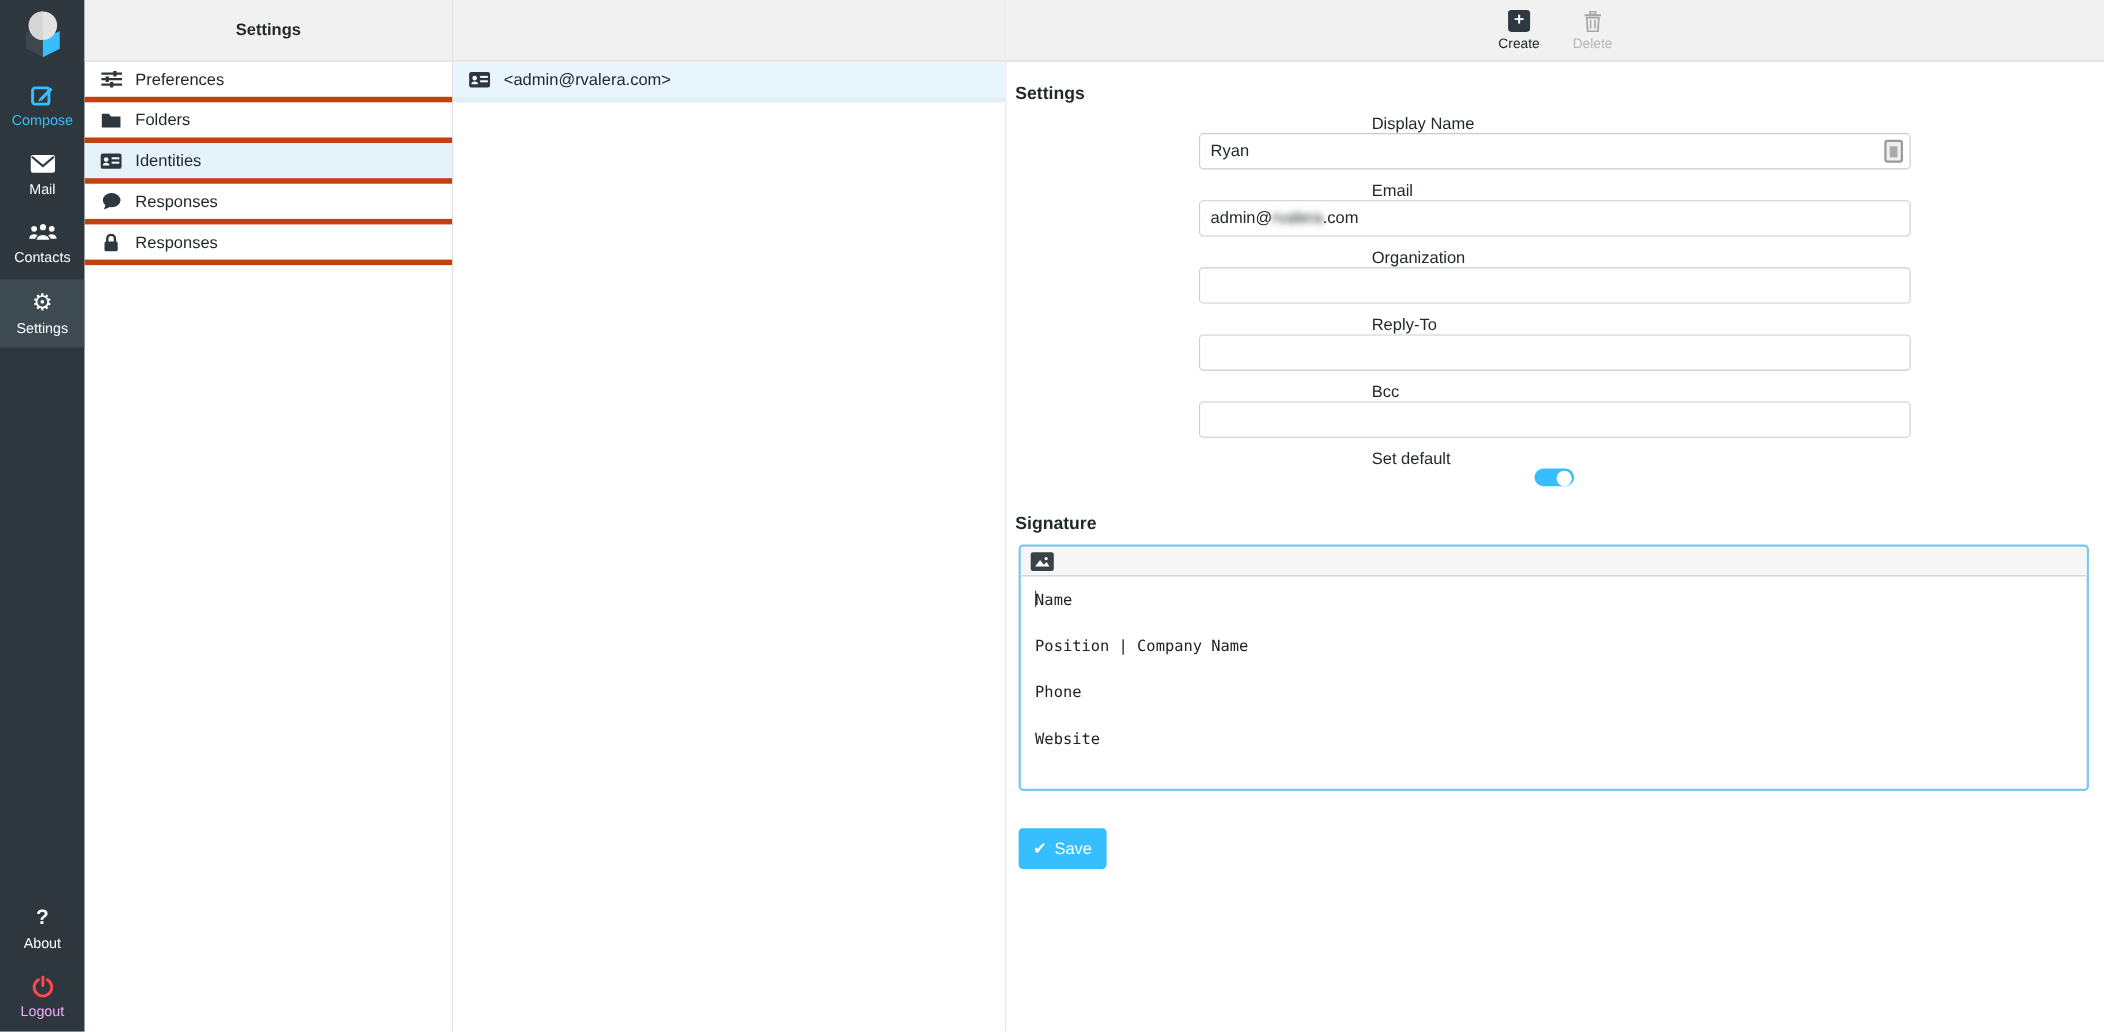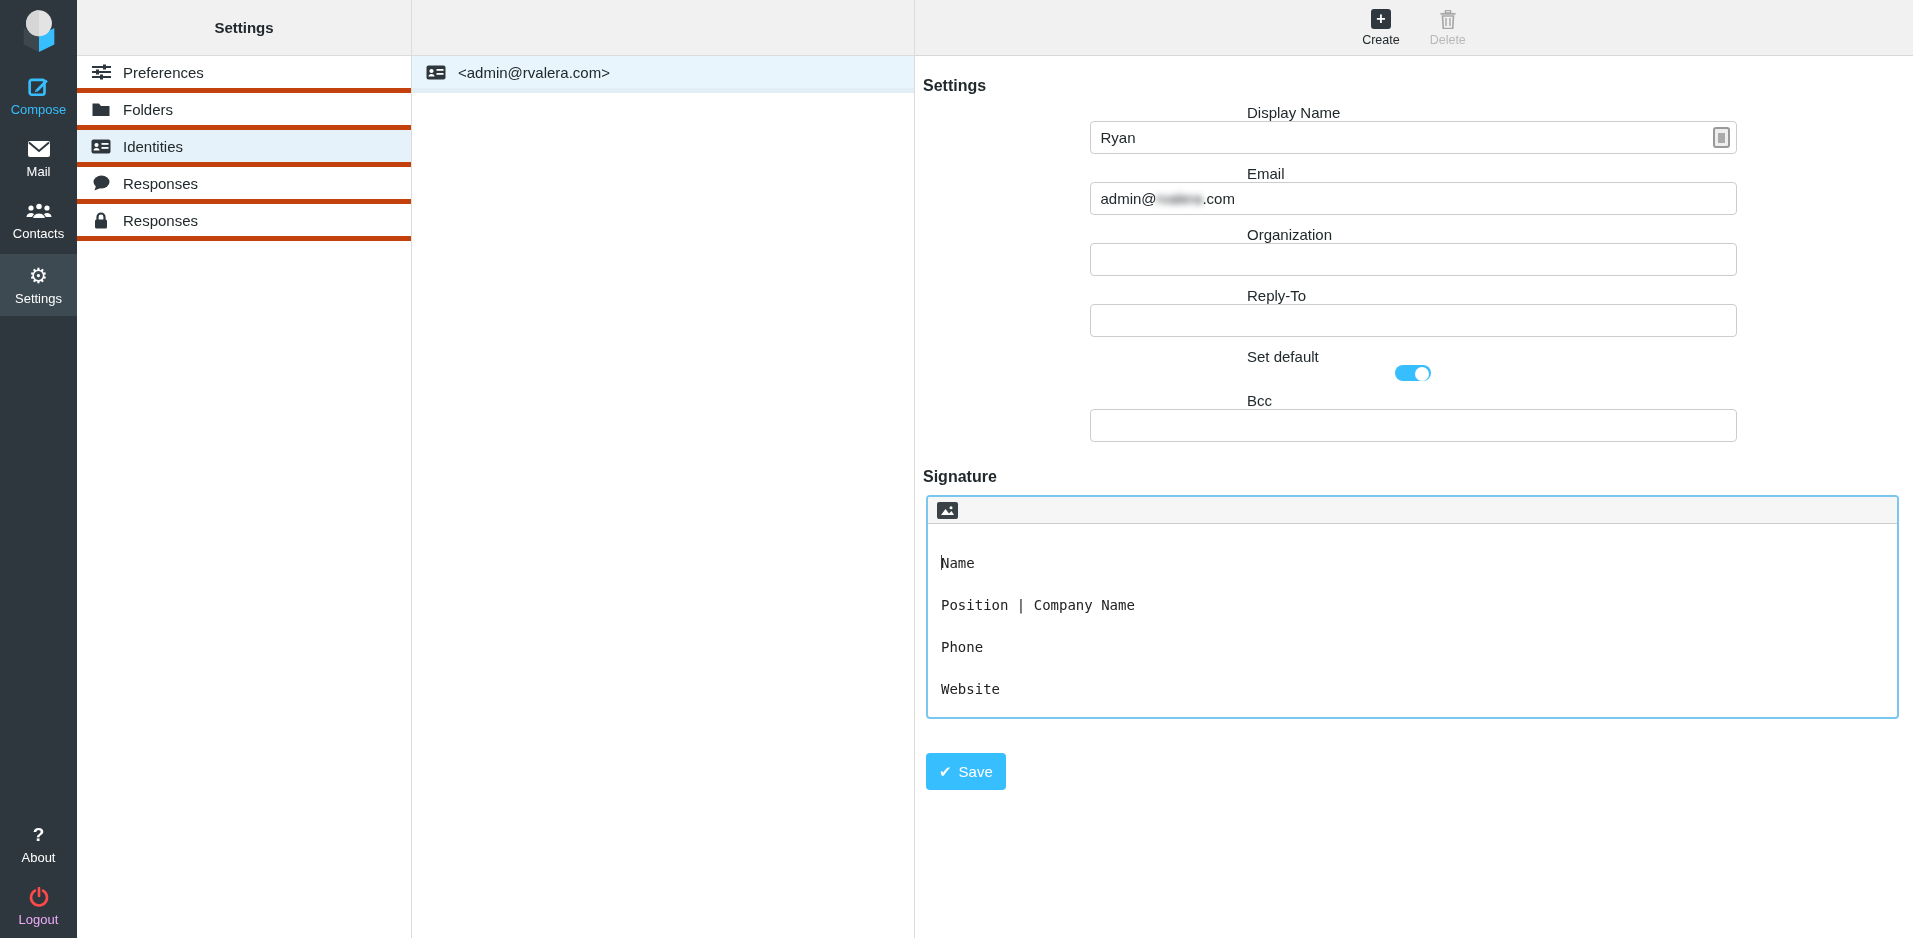--- a/index.html
+++ b/index.html
@@ -53,21 +53,21 @@
 
   .toggle-row { height:33px; }
   .toggle { width:36px; height:18px; border-radius:9px; background:#37beff; position:relative; cursor:pointer; }
   .toggle .knob { position:absolute; right:2px; top:2px; width:14px; height:14px; border-radius:50%; background:#fff; }
 
   .sig-title { margin-top:25px; }
   .sig-box { width:973px; height:224px; border:2px solid #79c7ef; border-radius:4px; margin-left:3px; background:#fff; overflow:hidden; }
   .sig-toolbar { height:27px; background:#f6f6f6; border-bottom:1px solid #ccc; display:flex; align-items:center; padding-left:9px; }
   .img-btn { width:21px; height:17px; background:#3a4247; border-radius:2px; display:flex; align-items:center; justify-content:center; cursor:pointer; }
   .sig-body { padding:12px 0 0 13px; font-family:"DejaVu Sans Mono","Liberation Mono",monospace; font-size:14px; color:#222; cursor:text; height:194px; }
-  .sig-line { line-height:20px; margin-bottom:22px; white-space:pre;margin-top:17px; }
+  .sig-line { line-height:20px; margin-bottom:22px; white-space:pre; }
   .caret { display:inline-block; width:1px; height:15px; background:#444; vertical-align:-2px; margin-right:-1px; }
 
   .save-btn { margin-top:34px; margin-left:3px; min-width:72px; height:37px; border:none; border-radius:4px; background:#37beff; color:#fff; font-size:15px; font-family:"Liberation Sans",sans-serif; display:inline-flex; align-items:center; justify-content:center; gap:7px; padding:0 13px; cursor:pointer; }
   .save-btn .chk { font-size:15px; line-height:1; }
 
   svg { display:block; }
 </style>
 </head>
 <body>
 
@@ -266,30 +266,30 @@
       <div class="frow">
         <label>Organization</label>
         <input class="tinput" type="text" value="" style="">
       </div>
 
       <div class="frow">
         <label>Reply-To</label>
         <input class="tinput" type="text" value="" style="">
       </div>
 
+      <div class="frow">
+        <label>Bcc</label>
+        <input class="tinput" type="text" value="" style="">
+      </div>
+
       <div class="frow toggle-row">
         <label>Set default</label>
         <span class="toggle">
           <span class="knob"></span>
         </span>
-      </div>
-
-      <div class="frow">
-        <label>Bcc</label>
-        <input class="tinput" type="text" value="" style="">
       </div>
 
       <div class="section-title sig-title">Signature</div>
 
       <div class="sig-box">
         <div class="sig-toolbar">
           <span class="img-btn">
             <span>
               <svg width="15" height="11" viewBox="0 0 15 11">
                 <rect x="0" y="0" width="15" height="11" fill="none"></rect>

